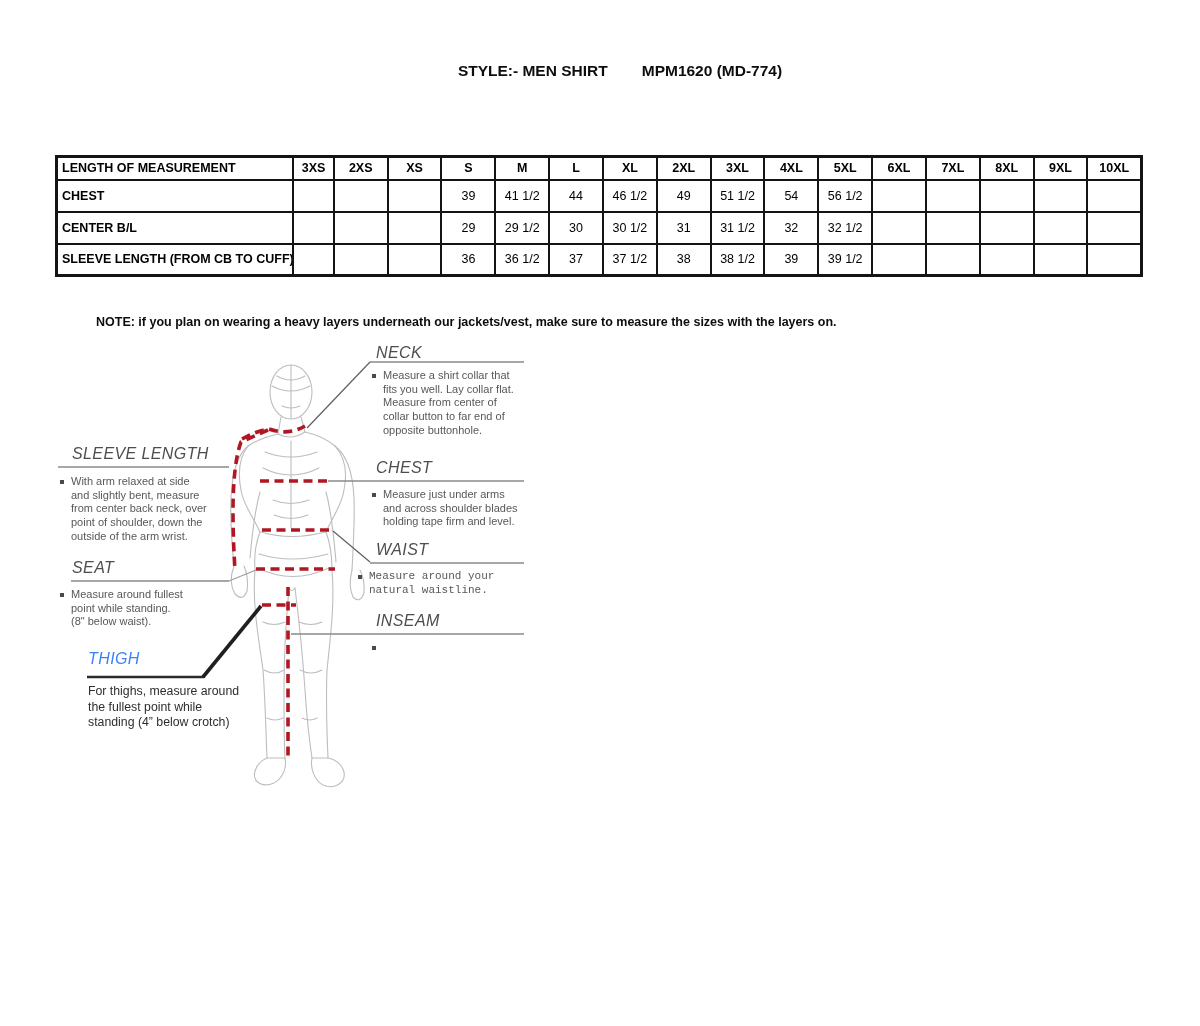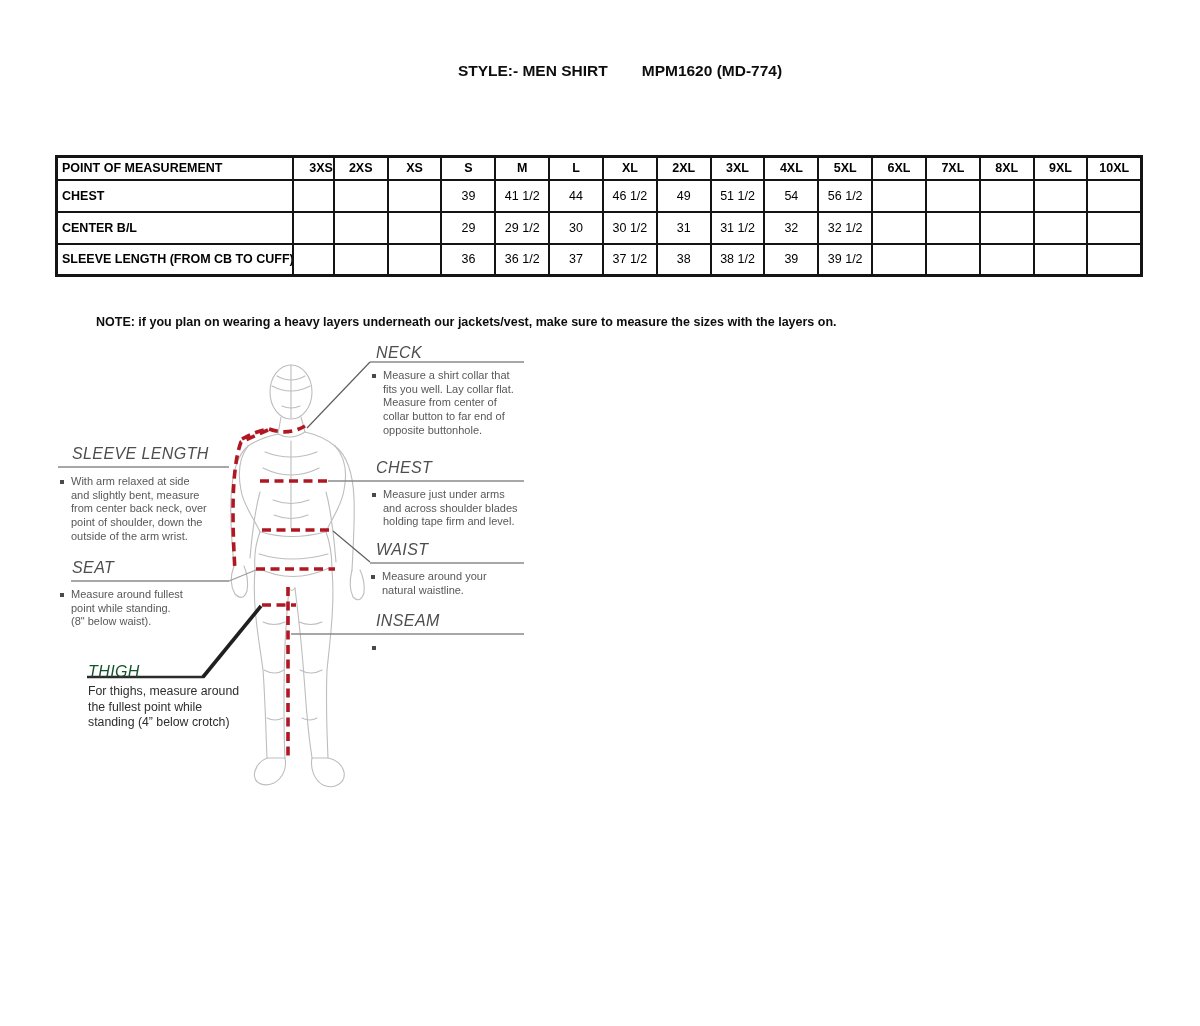--- a/index.html
+++ b/index.html
@@ -35,43 +35,43 @@
     position:absolute; left:56px; top:315px; width:1100px;
     font-weight:bold; font-size:12.5px; color:#0d0d0d;margin-left:40px;
   }
   
   .diagram { position:absolute; left:55px; top:340px; width:540px; height:470px; }
   .diagram svg { position:absolute; left:0; top:0; }
   .dlabel { position:absolute;font-style:italic; }
   .dlabel .hd {
     font-size:16px; letter-spacing:0.4px; color:#4d4d4d; font-weight:normal;
   }
-  .dlabel .hd.dark { color:#14532d;margin-top:13px; }
+  .dlabel .hd.dark { color:#3b82f6; }
   .desc {
     position:absolute; display:flex; gap:7px;
     font-size:11px; line-height:1.24; color:#585858; white-space:pre-line;
   }
   .desc .bullet { flex:none; width:4px; height:4px; background:#4a4a4a; margin-top:5px; }
   .desc.thigh-desc { font-size:12.3px; color:#2e2e2e; line-height:1.28; }
 </style>
 </head>
 <body>
 
 <div class="page">
 
   <div class="title-row">
     <span>STYLE:- MEN SHIRT</span>
     <span>MPM1620 (MD-774)</span>
   </div>
 
   <table class="size-table">
     <thead>
         <tr>
-          <th class="label-col" style="width: 233px;">POINT OF MEASUREMENT</th>
-          <th class="" style="width: 40px; text-align: right;">3XS</th>
+          <th class="label-col" style="width: 233px;">LENGTH OF MEASUREMENT</th>
+          <th class="" style="width: 40px;">3XS</th>
           <th class="" style="width: 53px;">2XS</th>
           <th class="" style="width: 53px;">XS</th>
           <th class="" style="width: 53px;">S</th>
           <th class="" style="width: 53px;">M</th>
           <th class="" style="width: 53px;">L</th>
           <th class="" style="width: 53px;">XL</th>
           <th class="" style="width: 53px; border-radius: 6px;">2XL</th>
           <th class="" style="width: 53px; margin-left: 41px;">3XL</th>
           <th class="" style="width: 53px;">4XL</th>
           <th class="" style="width: 53px;">5XL</th>
@@ -233,21 +233,21 @@
     <div class="desc" style="left:317px; top:148px; width:168px;">
       <span class="bullet"></span>
       <span>Measure just under arms
 and across shoulder blades
 holding tape firm and level.</span>
     </div>
 
     <div class="dlabel" style="left:321px; top:201px;">
       <div class="hd">WAIST</div>
     </div>
-    <div class="desc" style="left:316px; top:230px; width:168px;">
+    <div class="desc" style="left:303px; top:230px; width:168px;font-family:Liberation Mono, monospace;">
       <span class="bullet"></span>
       <span>Measure around your
 natural waistline.</span>
     </div>
 
     <div class="dlabel" style="left:321px; top:272px;">
       <div class="hd">INSEAM</div>
     </div>
     <div class="desc" style="left:317px; top:301px; width:170px;">
       <span class="bullet"></span>

